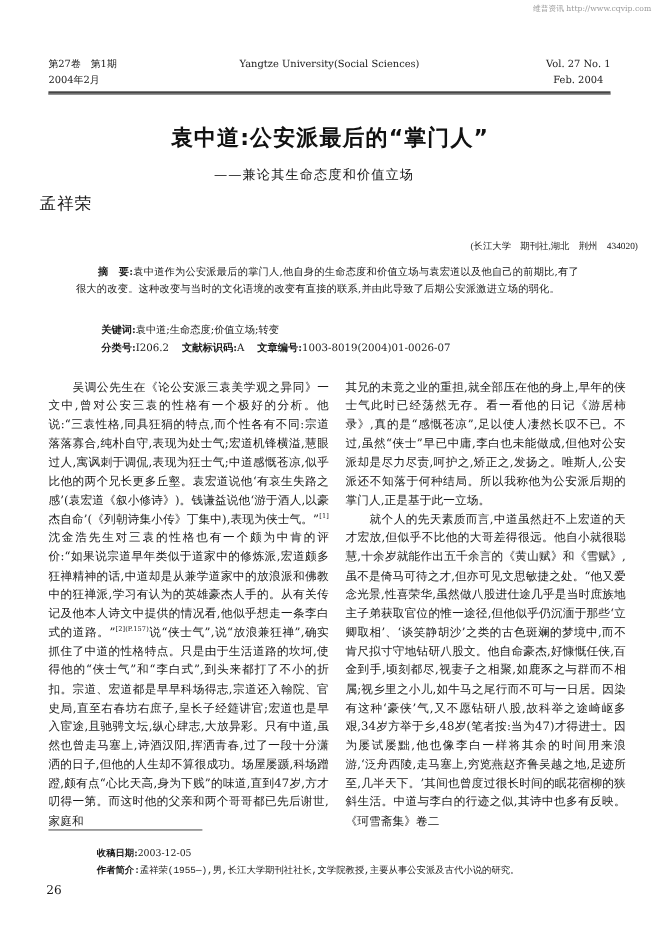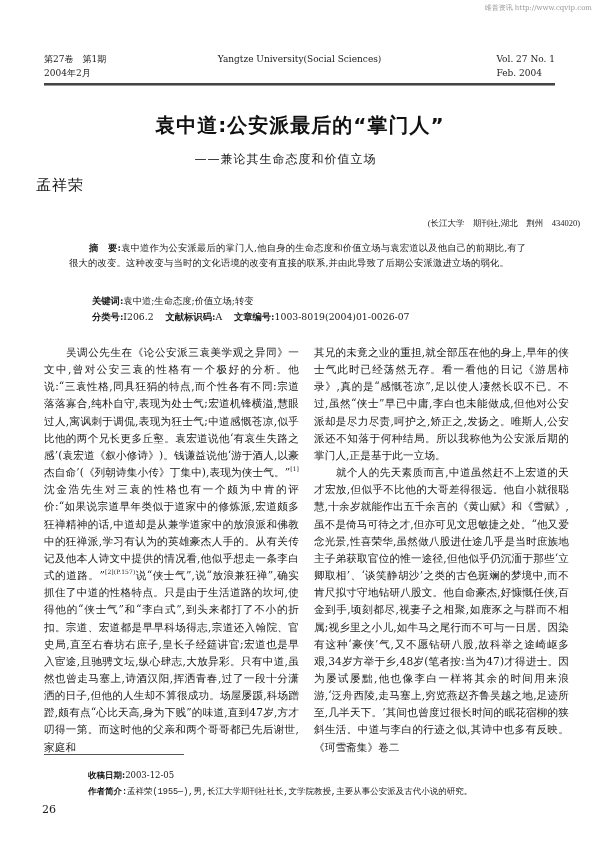--- a/index.html
+++ b/index.html
@@ -4,21 +4,21 @@
 <style>
   html, body { margin: 0; padding: 0; }
   body {
     width: 600px; height: 850px; background: #ffffff; position: relative; overflow: hidden;
     font-family: "DejaVu Serif", "Liberation Serif", serif; color: #1a1a1a;
   }
   .watermark { position: absolute; top: 3px; right: 8px; font-size: 7px; color: #9a9a9a; }
   .hdr { position: absolute; top: 52px; left: 44px; width: 511px; font-size: 9px; line-height: 14px; }
   .hdr-left { position: absolute; left: 0; top: 0; }
   .hdr-center { position: absolute; left: 0; width: 511px; top: 0; text-align: center; }
-  .hdr-right { position: absolute; right: 0; top: 0; text-align: left; }
+  .hdr-right { position: absolute; right: 0; top: 0; text-align: center; }
   .hdr-rule { position: absolute; top: 83px; left: 44px; width: 511px; height: 2px; background: #444; border-bottom: 1px solid #999; }
   .title { position: absolute; top: 112px; left: 0; width: 600px; text-align: center;
     font-family: "DejaVu Sans", "Liberation Sans", sans-serif; font-weight: bold; font-size: 20px; letter-spacing: 1px; color: #111; }
   .subtitle { position: absolute; top: 151px; left: 0; width: 571px; text-align: center; font-size: 12px; letter-spacing: 1px; }
   .author { position: absolute; top: 176px; left: 0; width: 600px; text-align: left; font-size: 15px; letter-spacing: 1px; margin-left: 36px; }
   .affil { position: absolute; top: 218px; left: 0; width: 580px; text-align: right; font-size: 8.5px; font-family: Liberation Serif, serif; }
   .abstract { position: absolute; top: 240px; left: 69px; width: 465px; font-size: 9.3px; line-height: 15px; letter-spacing: 0.2px; }
   .abstract .lab { font-weight: bold; }
   .abs-first { text-indent: 20px; }
   .kw { position: absolute; top: 293px; left: 92px; font-size: 9.3px; line-height: 15px; }

